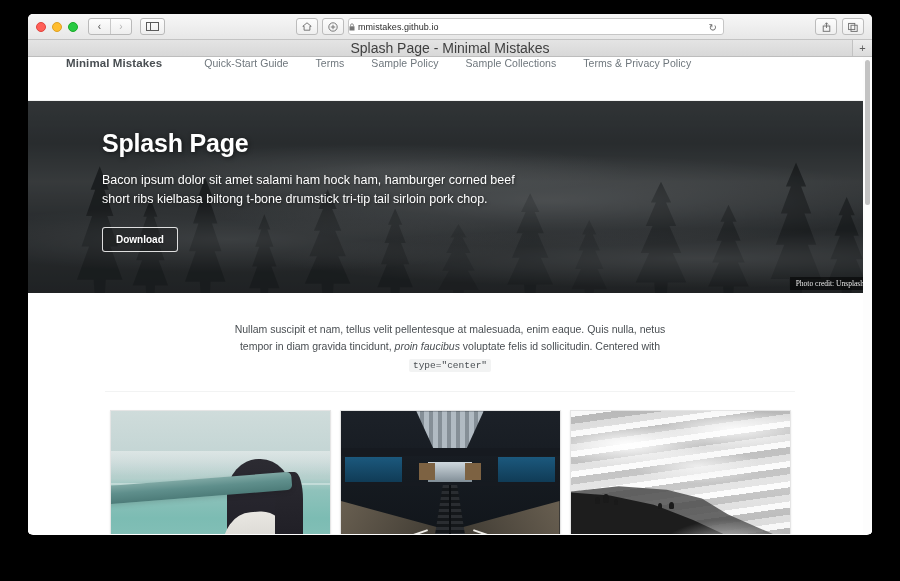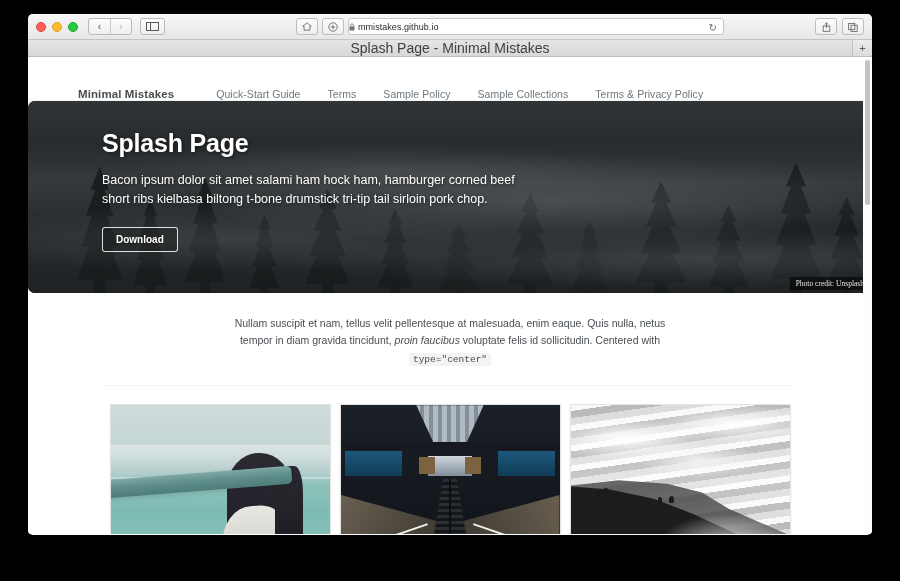--- a/index.html
+++ b/index.html
@@ -114,38 +114,37 @@
     position: relative;
     height: 477px;
     background: #fff;
     overflow: hidden;
   }
 
   
   .masthead {
     height: 44px;
     background: #fff;
-    display: flex; align-items: flex-end;
-    padding: 0 50px;
+    display: flex; align-items: flex-start;
+    padding: 0 38px;
     border-bottom: 1px solid #f2f3f3;
   }
   .brand {
     font-size: 11.5px; font-weight: bold; color: #494e52;
     margin-right: 42px; letter-spacing: .1px; cursor: pointer;
   }
   .nav-links { display: flex; align-items: center; gap: 27px; }
   .nav-link { font-size: 10.5px; color: #6f777d; cursor: pointer; letter-spacing: .05px; }
 
   
   .hero {
     position: relative;
     height: 192px;
     overflow: hidden;
     background: #2b2d2e;
-    border-radius: 7px;
   }
   .hero-photo { position: absolute; inset: 0; }
   .hero-overlay { position: absolute; inset: 0; background: rgba(20,22,24,0.46); }
   .hero-content {
     position: absolute; left: 74px; top: 28px; right: 60px;
     color: #fff;
   }
   .hero-title {
     font-size: 25px; font-weight: bold; letter-spacing: -.2px;
     text-shadow: 1px 1px 4px rgba(0,0,0,.55);
@@ -169,21 +168,21 @@
   .photo-credit {
     position: absolute; right: 2px; bottom: 3px;
     background: rgba(0,0,0,.55);
     color: #e8e8e8;
     font-family: "Liberation Serif", serif;
     font-size: 7.5px;
     padding: 2px 6px;
   }
 
   
-  .content { background: #fff; padding-top: 22px; }
+  .content { background: #fff; padding-top: 28px; }
   .intro {
     max-width: 436px; margin: 0 auto;
     text-align: center;
     font-size: 10.5px; line-height: 1.65; color: #494e52;
   }
   .intro em { font-style: italic; }
   .intro code {
     font-family: "Liberation Mono", monospace;
     font-size: 9.5px;
     background: #f2f3f3;

